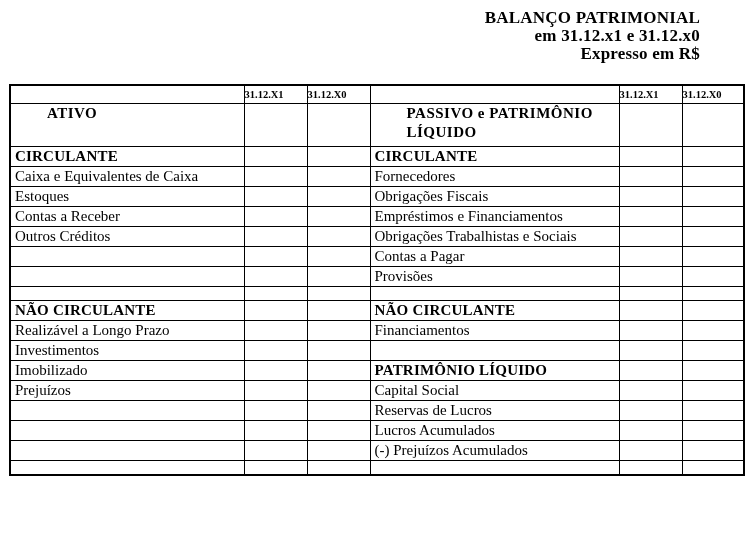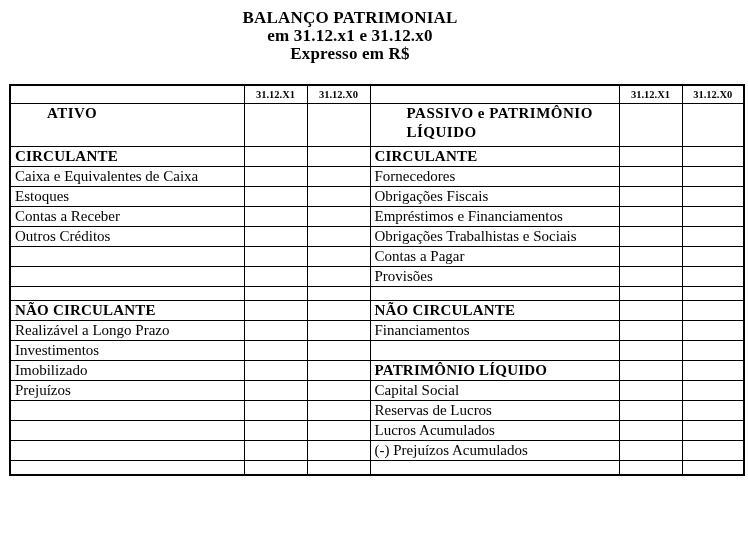--- a/index.html
+++ b/index.html
@@ -2,38 +2,38 @@
 <html><head>
 <meta charset="utf-8">
 <style>
   html,body{margin:0;padding:0;}
   body{
     width:748px;height:551px;background:#ffffff;color:#000;
     font-family:"Liberation Serif","DejaVu Serif",serif;
     overflow:hidden;
   }
   .title-block{
-    width:700px;margin-top:9px;text-align:center;
+    width:700px;margin-top:9px;text-align:right;
     font-weight:bold;font-size:17px;line-height:18px;letter-spacing:0.2px;
   }
   table.bs{
     border-collapse:collapse;table-layout:fixed;
     width:734px;margin:21px 0 0 9px;
     border:2px solid #000;
   }
   table.bs td{
     border:1px solid #000;
     padding:0 3px 0 4px;
     vertical-align:top;
     overflow:hidden;
     font-size:15px;line-height:19px;
   }
   tr.h-hdr td{
     height:17px;font-size:10.5px;font-weight:bold;
-    text-align:center;line-height:17px;padding:0;
+    line-height:17px;padding:0;
   }
   tr.h-title td{height:42px;padding-left:36px;}
   tr.h-std td{height:18px;}
   tr.h-short td{height:13px;}
   tr.h-tall td{height:37px;}
   tr.h-total td{height:21px;}
   td.b{font-weight:bold;letter-spacing:0.2px;}
   td.lg{font-size:16px;font-weight:bold;letter-spacing:0.5px;line-height:20px;padding-top:5px;}
   tr.h-total td.lg{padding-top:1px;line-height:22px;}
 </style>

